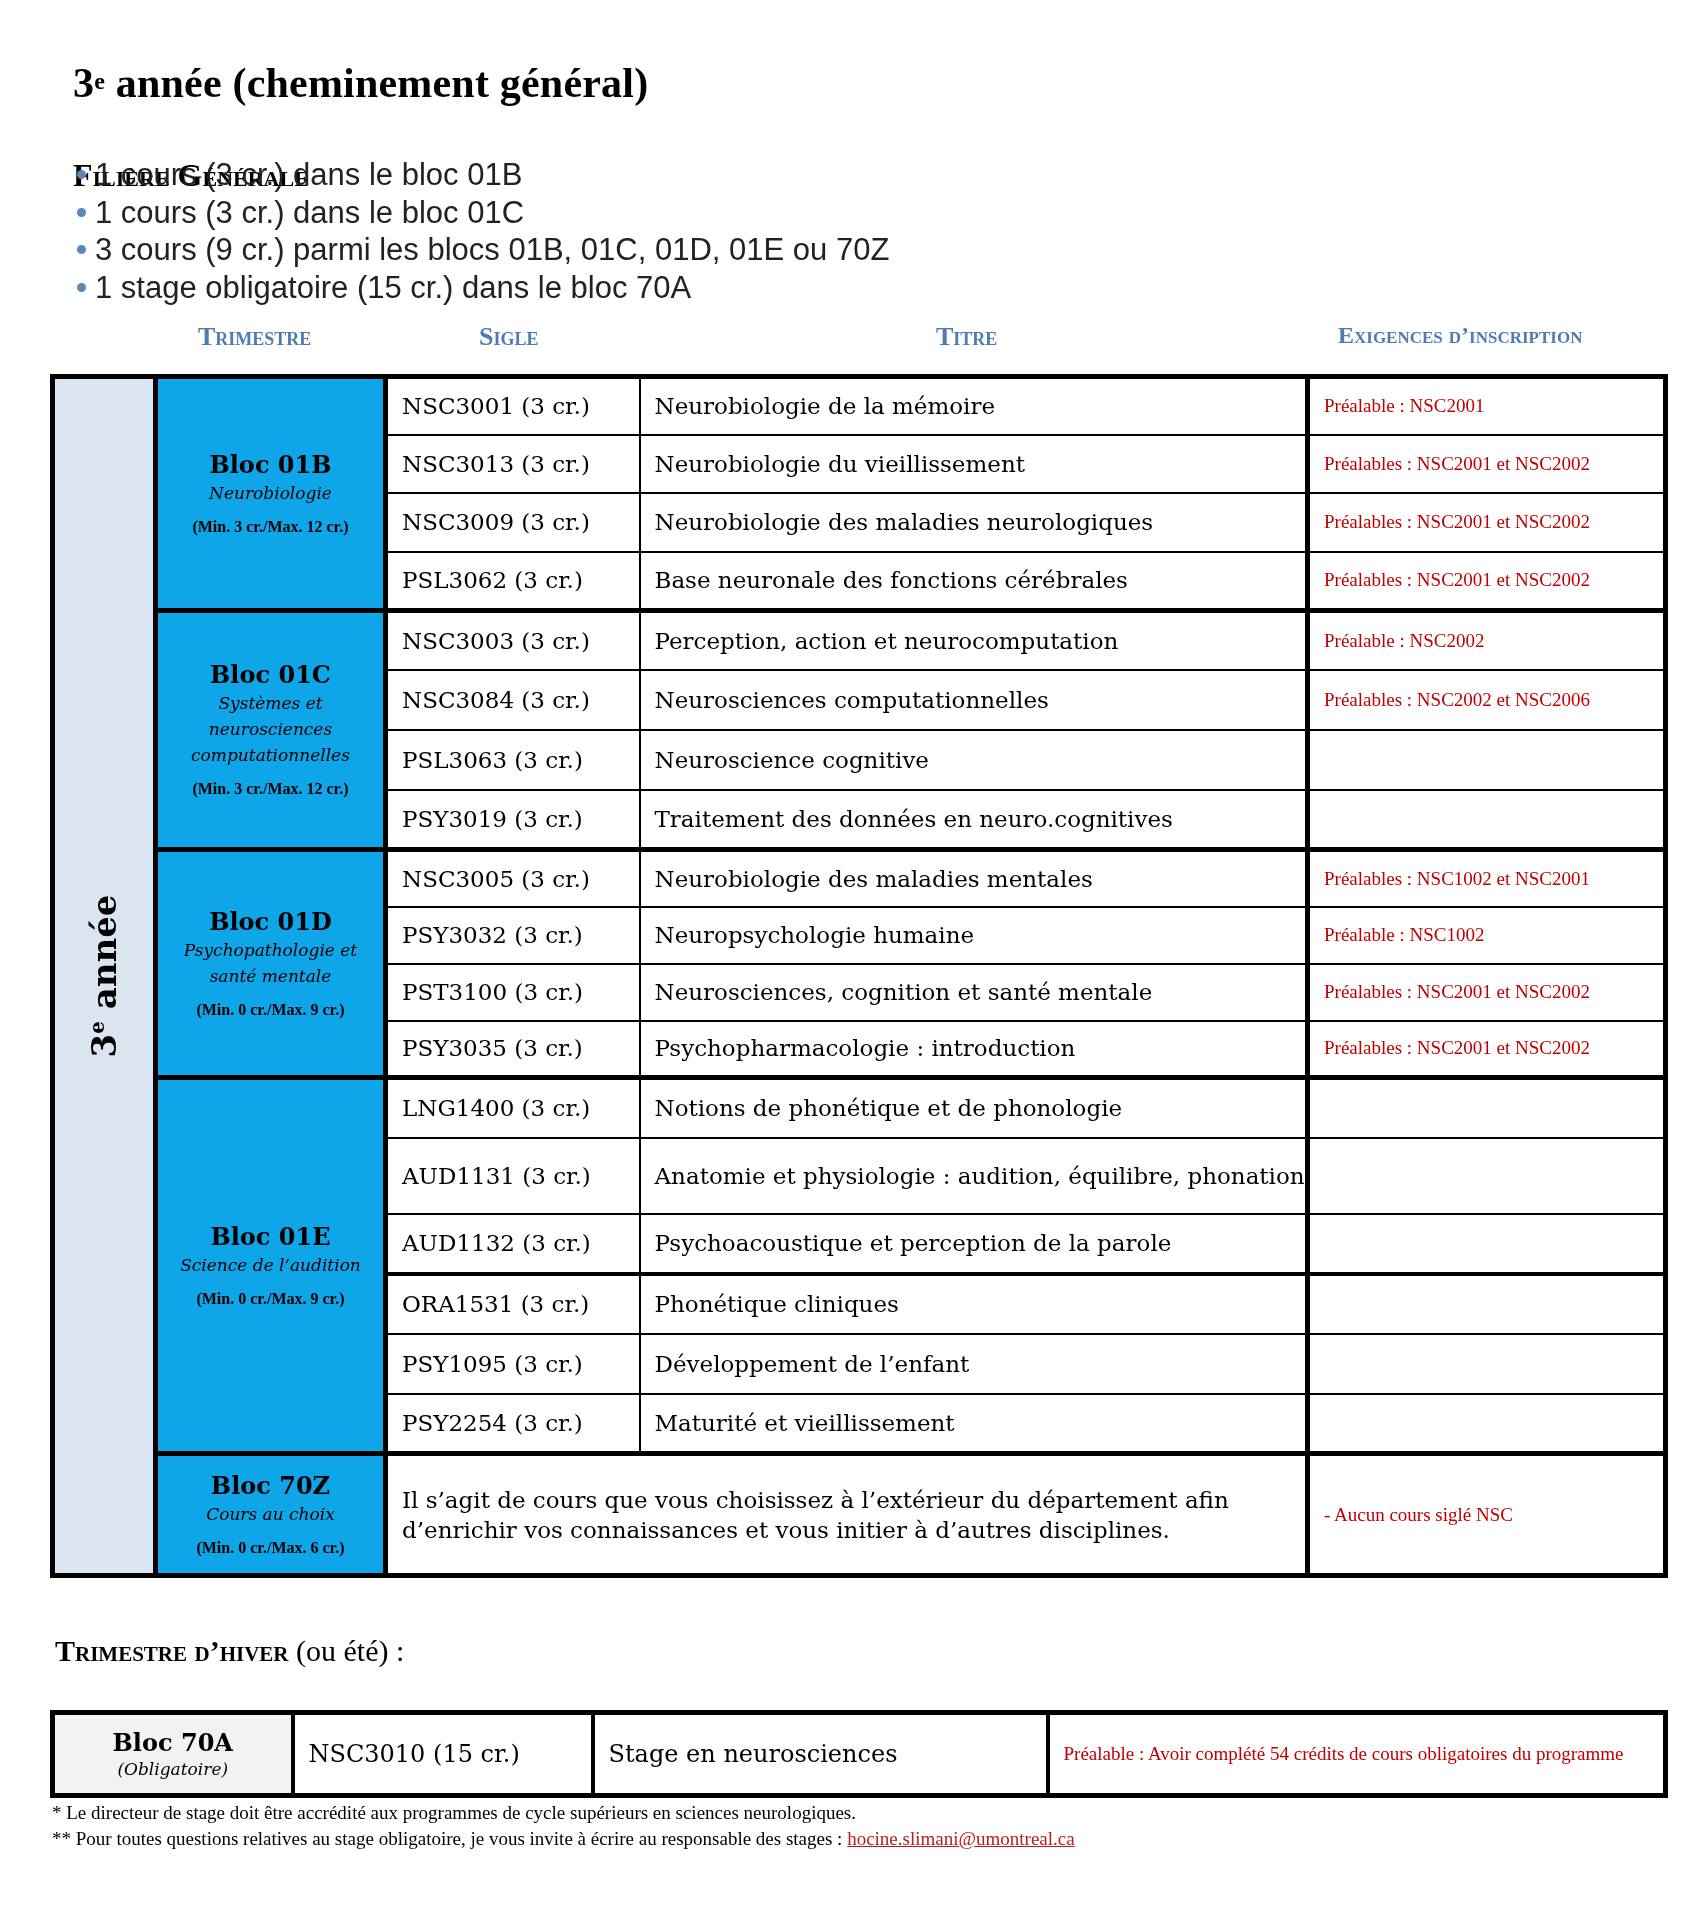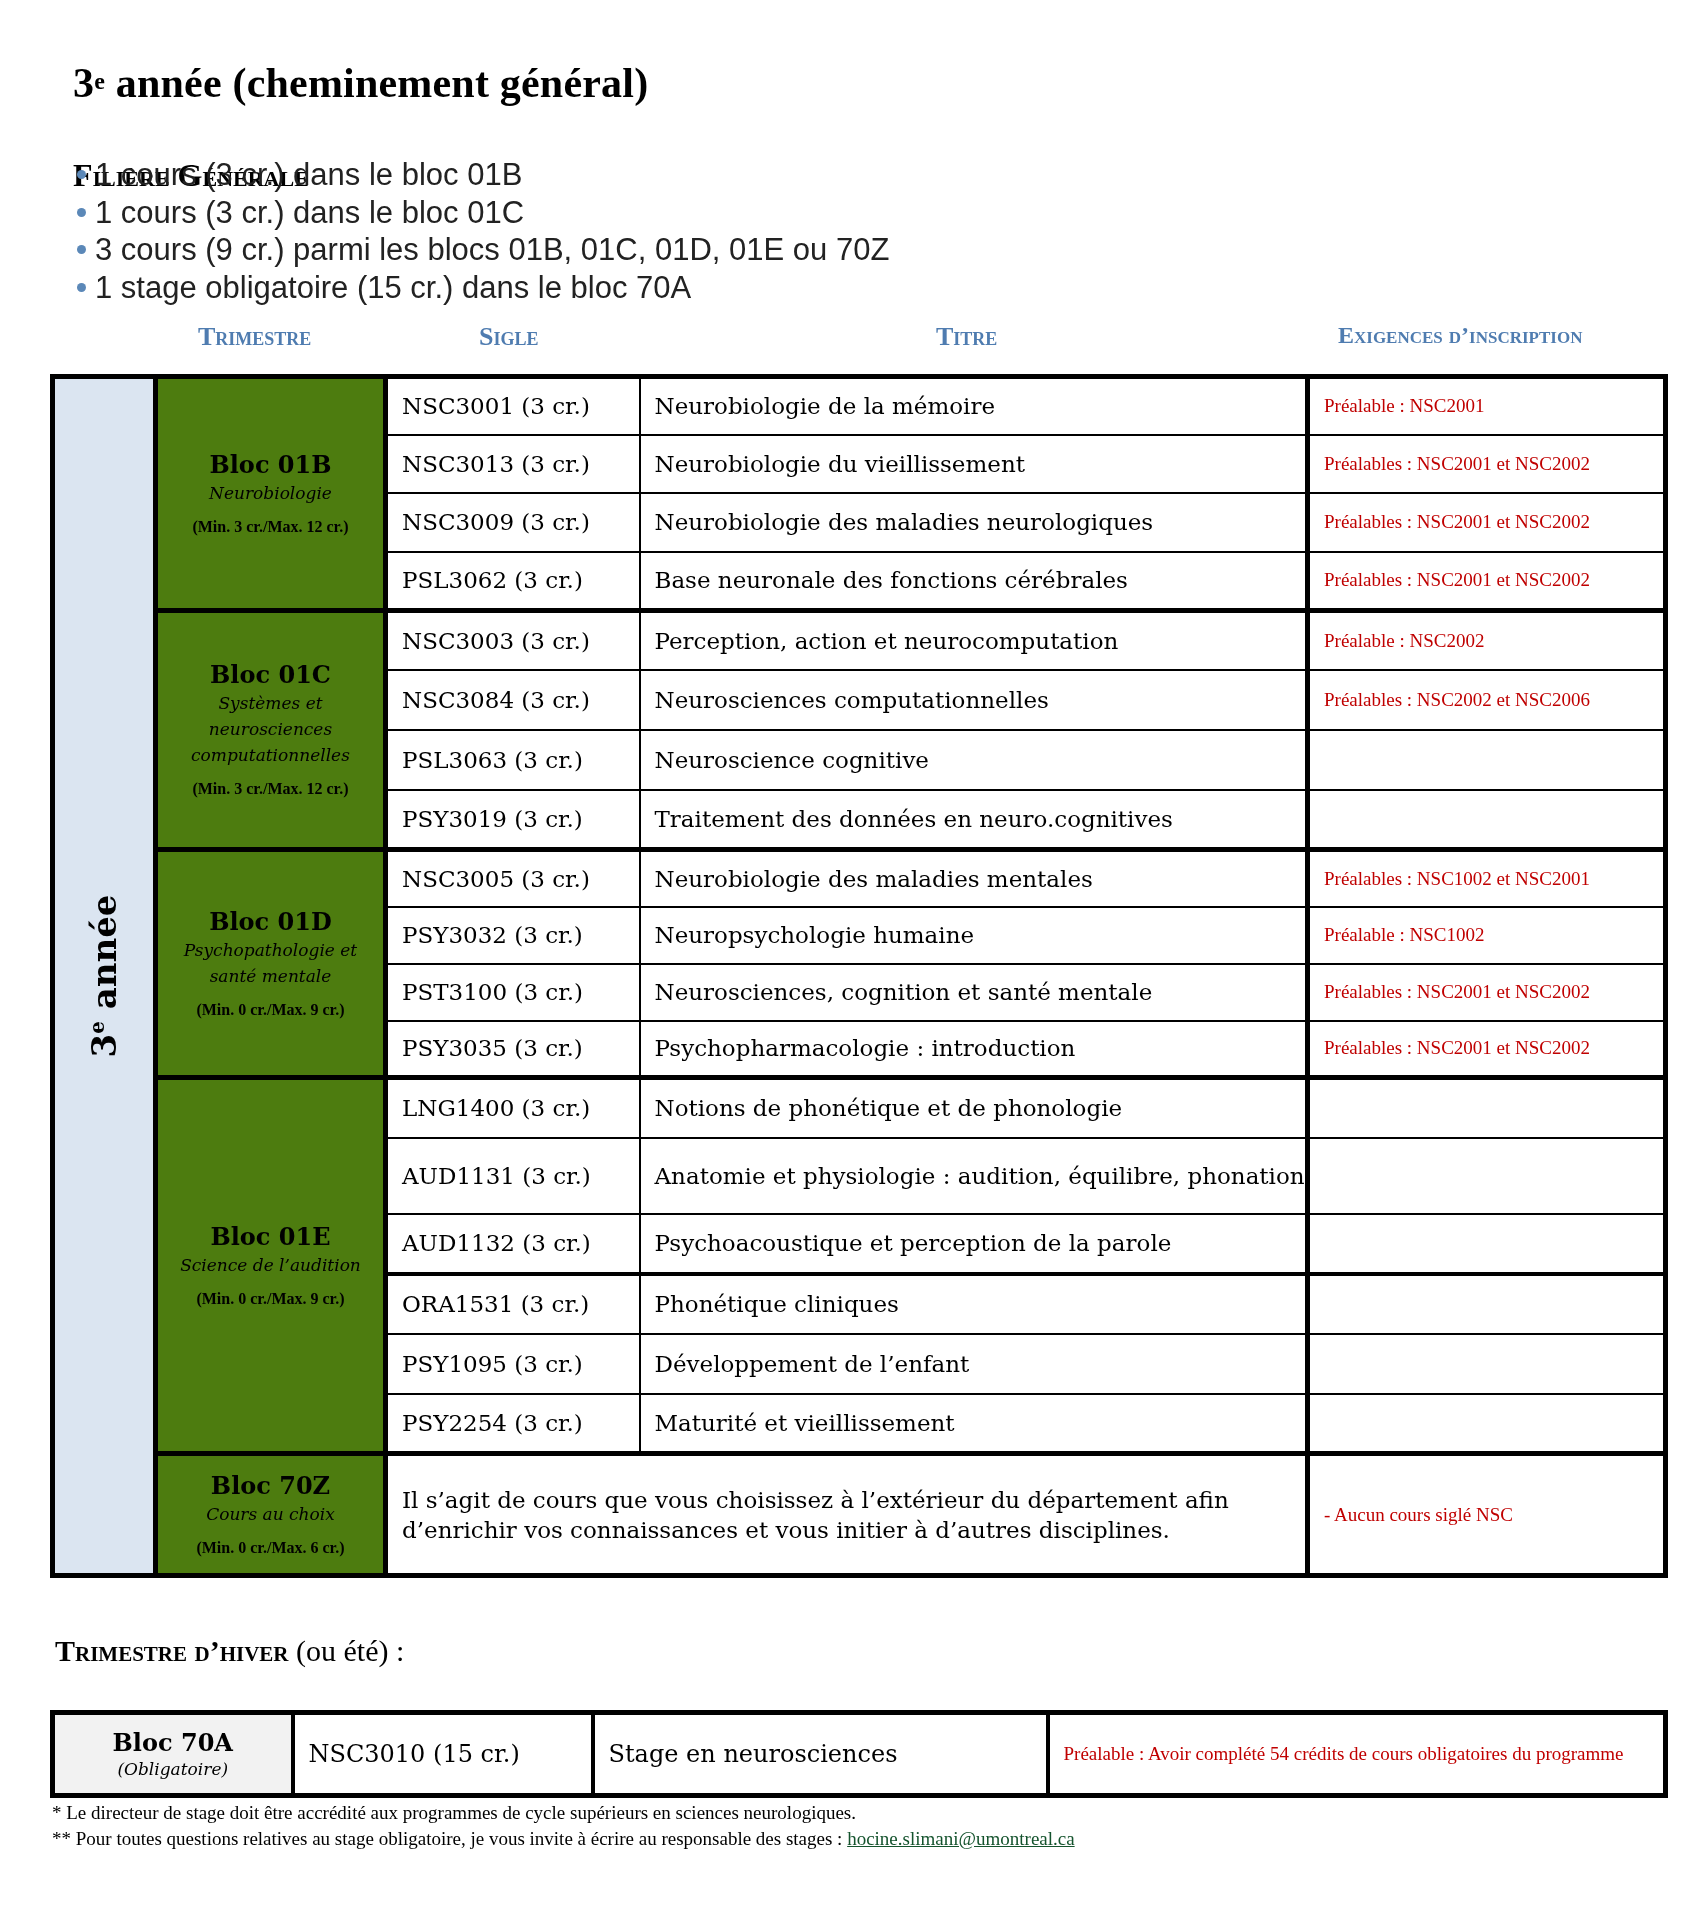--- a/index.html
+++ b/index.html
@@ -17,21 +17,21 @@
   .col-heads span { position: absolute; top: 0; }
 
   table.main { position: absolute; left: 50px; top: 374px; width: 1613px; border-collapse: collapse; table-layout: fixed; }
   table.main td { border: 2px solid #000; padding: 0; vertical-align: middle; }
   table.main td.thick-top { border-top: 5px solid #000; }
   table.main td.thick-bottom { border-bottom: 5px solid #000; }
   .banner { background: #dbe5f1; border: 5px solid #000 !important; border-right: 5px solid #000 !important; position: relative; }
   .banner-text { position: absolute; left: 50%; top: 50%; transform: translate(-50%, -50%) rotate(-90deg); white-space: nowrap; font-family: "DejaVu Serif", serif; font-weight: bold; font-size: 34px; }
   .banner-text sup { font-size: 20px; }
 
-  .bloc { background: #4d7c0f; text-align: center; border-left: 5px solid #000 !important; border-right: 5px solid #000 !important; }
+  .bloc { background: #0ea5e9; text-align: center; border-left: 5px solid #000 !important; border-right: 5px solid #000 !important; }
   .bloc .name { font-family: "DejaVu Serif", serif; font-weight: bold; font-size: 24px; line-height: 30px; }
   .bloc .sub { font-family: "DejaVu Serif", serif; font-style: italic; font-size: 17px; line-height: 26px; padding: 0 10px; }
   .bloc .range { font-family: "Liberation Serif", serif; font-weight: bold; font-size: 16px; line-height: 22px; margin-top: 10px; }
 
   .sigle { font-family: "DejaVu Serif", serif; font-size: 23px; padding-left: 14px !important; white-space: nowrap; }
   .titre { font-family: "DejaVu Serif", serif; font-size: 23px; padding-left: 14px !important; line-height: 30px; }
   .exig { font-family: "Liberation Serif", serif; font-size: 19px; color: #c00000; padding-left: 14px !important; border-left: 5px solid #000 !important; border-right: 5px solid #000 !important; }
   .desc70z { font-family: "DejaVu Serif", serif; font-size: 23px; line-height: 30px; padding: 6px 14px !important; }
 
   .hiver { position: absolute; left: 55px; top: 1634px; font-family: "Liberation Serif", serif; font-size: 30px; }
@@ -39,21 +39,21 @@
 
   table.stage { position: absolute; left: 50px; top: 1710px; width: 1613px; height: 88px; border-collapse: collapse; table-layout: fixed; border: 5px solid #000; }
   table.stage td { border: 4px solid #000; vertical-align: middle; padding: 0; }
   table.stage .b70a { background: #f2f2f2; text-align: center; }
   table.stage .b70a .name { font-family: "DejaVu Serif", serif; font-weight: bold; font-size: 24px; line-height: 30px; }
   table.stage .b70a .sub { font-family: "DejaVu Serif", serif; font-style: italic; font-size: 17px; line-height: 22px; }
   table.stage .s { font-family: "DejaVu Serif", serif; font-size: 24px; padding-left: 14px; }
   table.stage .e { font-family: "Liberation Serif", serif; font-size: 19px; color: #c00000; padding-left: 14px; line-height: 26px; }
 
   .notes { position: absolute; left: 52px; top: 1800px; font-family: "Liberation Serif", serif; font-size: 19px; line-height: 26px; }
-  .notes a { color: #14532d; text-decoration: underline; }
+  .notes a { color: #b91c1c; text-decoration: underline; }
 </style>
 </head>
 <body>
 
 <div class="title"><span>3</span><sup>e</sup><span> année (cheminement général)</span></div>
 <div class="subtitle">Filière Générale</div>
 
 <ul class="bullets">
   <li>
       <span class="dot"></span>

